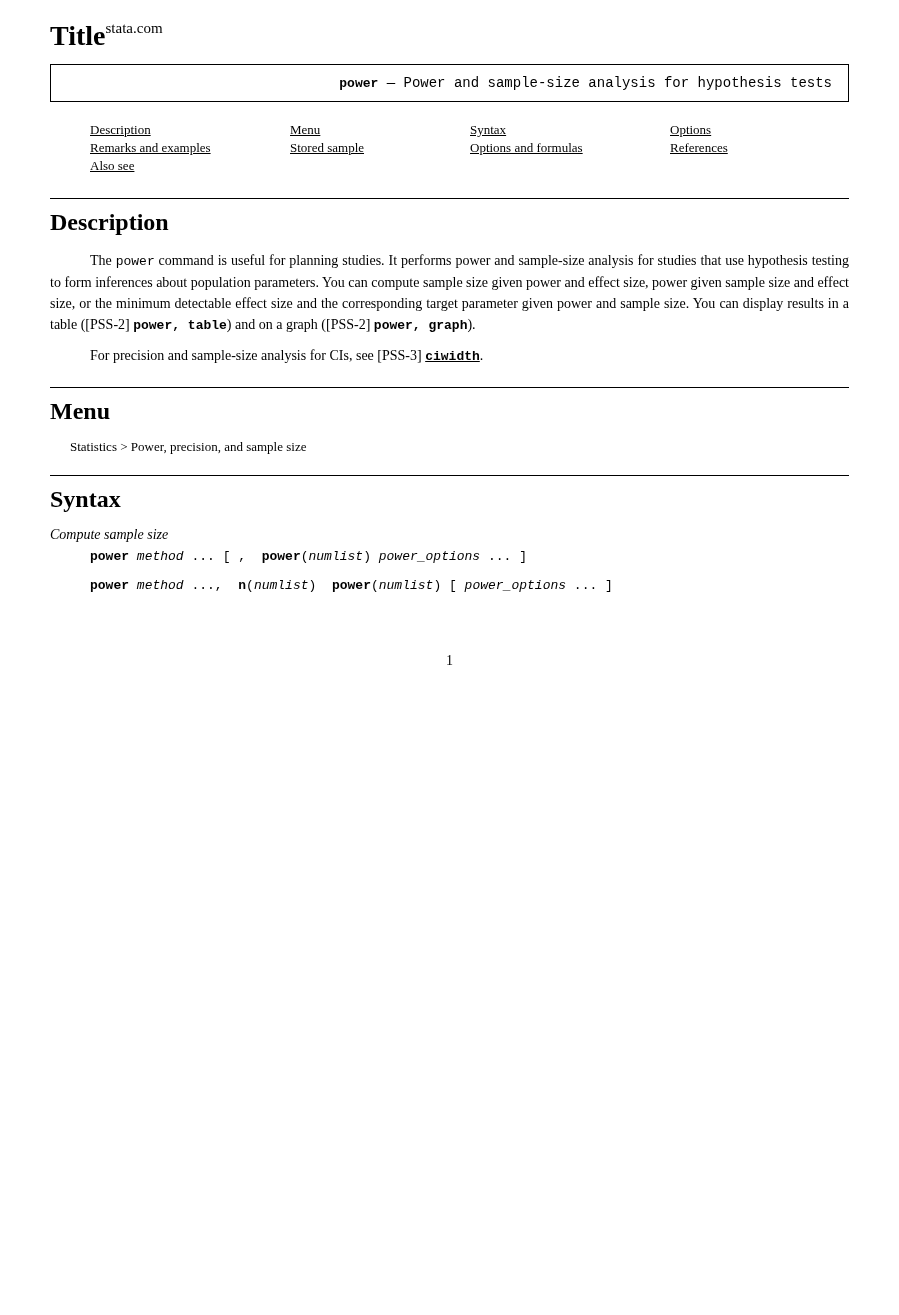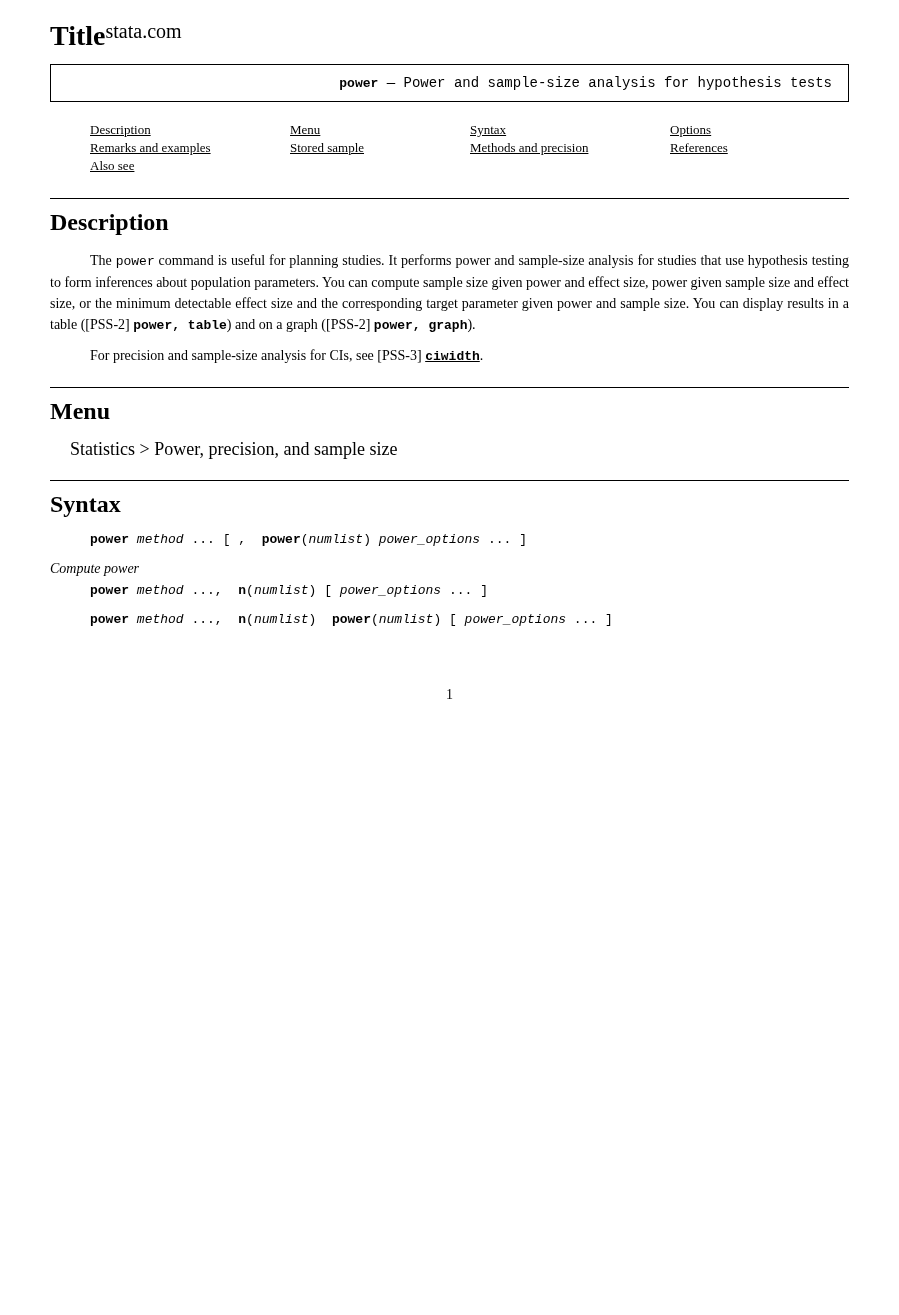--- a/index.html
+++ b/index.html
@@ -25,21 +25,21 @@
       margin-bottom: 12px;
     }
 
     .page-title {
       font-size: 28px;
       font-weight: bold;
       font-family: "Times New Roman", Times, serif;
     }
 
     .stata-logo {
-      font-size: 20px;
+      font-size: 15px;
       font-family: "Times New Roman", Times, serif;
     }
 
     .title-box {
       border: 1px solid #000;
       padding: 10px 16px;
       margin-bottom: 20px;
       text-align: right;
     }
 
@@ -107,21 +107,21 @@
       font-weight: bold;
     }
 
     .italic {
       font-style: italic;
       margin-top: 8px;
     }
 
     .menu-path {
       font-family: "Times New Roman", Times, serif;
-      font-size: 18px;
+      font-size: 13px;
       margin-left: 20px;
       margin-bottom: 16px;
     }
 
     .syntax-section {
       margin-bottom: 10px;
     }
 
     .syntax-label {
       font-family: "Times New Roman", Times, serif;
@@ -170,21 +170,21 @@
 </div>
 
 <div class="nav-table">
   <span class="nav-link">Description</span>
   <span class="nav-link">Menu</span>
   <span class="nav-link">Syntax</span>
   <span class="nav-link">Options</span>
 
   <span class="nav-link">Remarks and examples</span>
   <span class="nav-link">Stored sample</span>
-  <span class="nav-link">Methods and precision</span>
+  <span class="nav-link">Options and formulas</span>
   <span class="nav-link">References</span>
 
   <span class="nav-link">Also see</span>
   <span></span>
   <span></span>
   <span></span>
 </div>
 
 <div class="section-block">
   <hr class="section-divider">
@@ -203,41 +203,31 @@
   <hr class="section-divider">
   <h2 class="section-heading">Menu</h2>
   <p class="menu-path">Statistics &gt; Power, precision, and sample size</p>
 </div>
 
 <div class="section-block">
   <hr class="section-divider">
   <h2 class="section-heading">Syntax</h2>
 
   <div class="syntax-section">
+    <p class="syntax-label">Compute sample size</p>
     <div class="syntax-line">
       <span class="code-bold">power</span>
       <span class="code italic"> method</span>
       <span class="code"> ... [&nbsp;,&nbsp;</span>
       <span class="code-bold">power</span><span class="code">(</span><span class="code italic">numlist</span><span class="code">)</span>
       <span class="code italic"> power_options</span>
       <span class="code"> ... ]</span>
     </div>
   </div>
 
-  <div class="syntax-section">
-    <p class="syntax-label">Compute power</p>
-    <div class="syntax-line">
-      <span class="code-bold">power</span>
-      <span class="code italic"> method</span>
-      <span class="code"> ...,&nbsp;</span>
-      <span class="code-bold">n</span><span class="code">(</span><span class="code italic">numlist</span><span class="code">)</span>
-      <span class="code"> [</span><span class="code italic"> power_options</span>
-      <span class="code"> ... ]</span>
-    </div>
-  </div>
 
   <div class="syntax-section">
     <div class="syntax-line">
       <span class="code-bold">power</span>
       <span class="code italic"> method</span>
       <span class="code"> ...,&nbsp;</span>
       <span class="code-bold">n</span><span class="code">(</span><span class="code italic">numlist</span><span class="code">)&nbsp;</span>
       <span class="code-bold">power</span><span class="code">(</span><span class="code italic">numlist</span><span class="code">)</span>
       <span class="code"> [</span><span class="code italic"> power_options</span>
       <span class="code"> ... ]</span>

